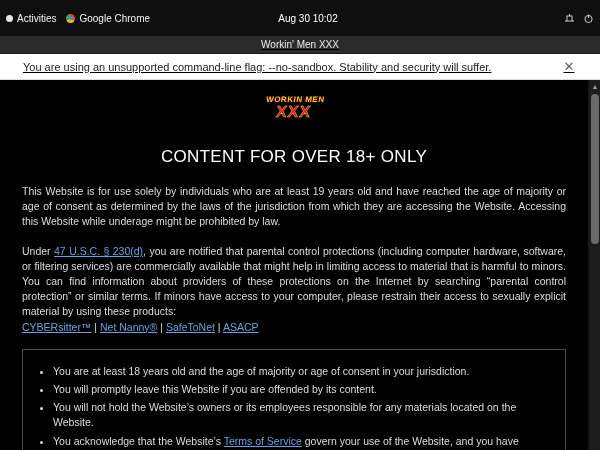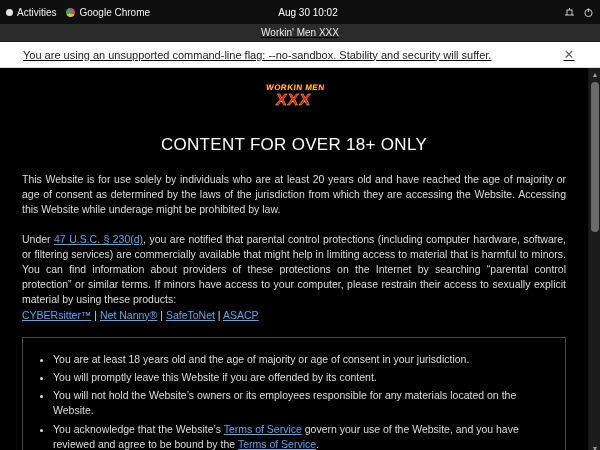--- a/index.html
+++ b/index.html
@@ -6,21 +6,21 @@
   html, body {
     margin: 0; padding: 0;
     width: 600px; height: 450px;
     overflow: hidden;
     background: #000;
     font-family: "Liberation Sans", sans-serif;
   }
 
   
   .topbar {
-    height: 24px;
+    height: 36px;
     background: #0f0f0f;
     color: #ffffff;
     display: flex;
     align-items: center;
     font-size: 10px;
     padding: 0 6px;
     position: relative;
   }
   .topbar-left { display: flex; align-items: center; gap: 10px; }
   .tb-item { display: flex; align-items: center; gap: 4px; color: #f2f2f2; }
@@ -208,21 +208,21 @@
 
       <div class="logo-wrap">
         <span class="logo">
           <span class="l1">WORKIN MEN</span>
           <span class="l2">XXX</span>
         </span>
       </div>
 
       <h1 class="headline">CONTENT FOR OVER 18+ ONLY</h1>
 
-      <p class="body">This Website is for use solely by individuals who are at least 20 years old and have reached the age of majority or age of consent as determined by the laws of the jurisdiction from which they are accessing the Website. Accessing this Website while underage might be prohibited by law.</p>
+      <p class="body">This Website is for use solely by individuals who are at least 19 years old and have reached the age of majority or age of consent as determined by the laws of the jurisdiction from which they are accessing the Website. Accessing this Website while underage might be prohibited by law.</p>
 
       <p class="body">
         <span>Under </span><a class="link" href="#">47 U.S.C. § 230(d)</a><span>, you are notified that parental control protections (including computer hardware, software, or filtering services) are commercially available that might help in limiting access to material that is harmful to minors. You can find information about providers of these protections on the Internet by searching “parental control protection” or similar terms. If minors have access to your computer, please restrain their access to sexually explicit material by using these products:</span>
         <br>
         <a class="link" href="#">CYBERsitter™</a><span> | </span><a class="link" href="#">Net Nanny®</a><span> | </span><a class="link" href="#">SafeToNet</a><span> | </span><a class="link" href="#">ASACP</a>
       </p>
 
       <div class="box">
         <ul>
           <li>You are at least 18 years old and the age of majority or age of consent in your jurisdiction.</li>

